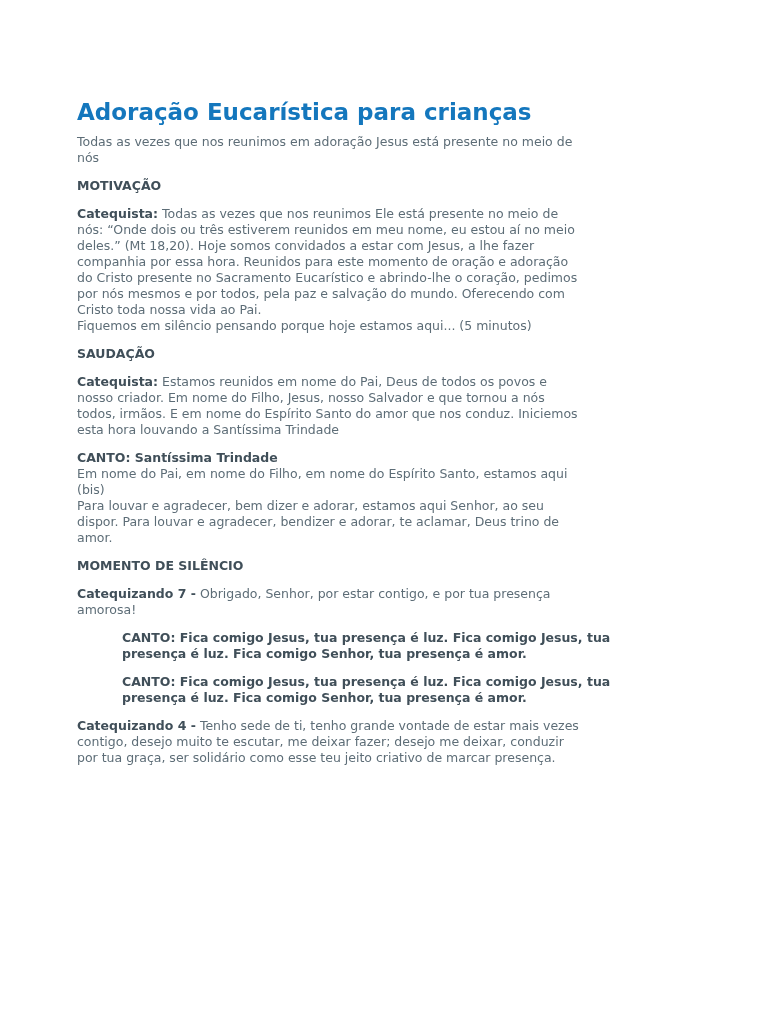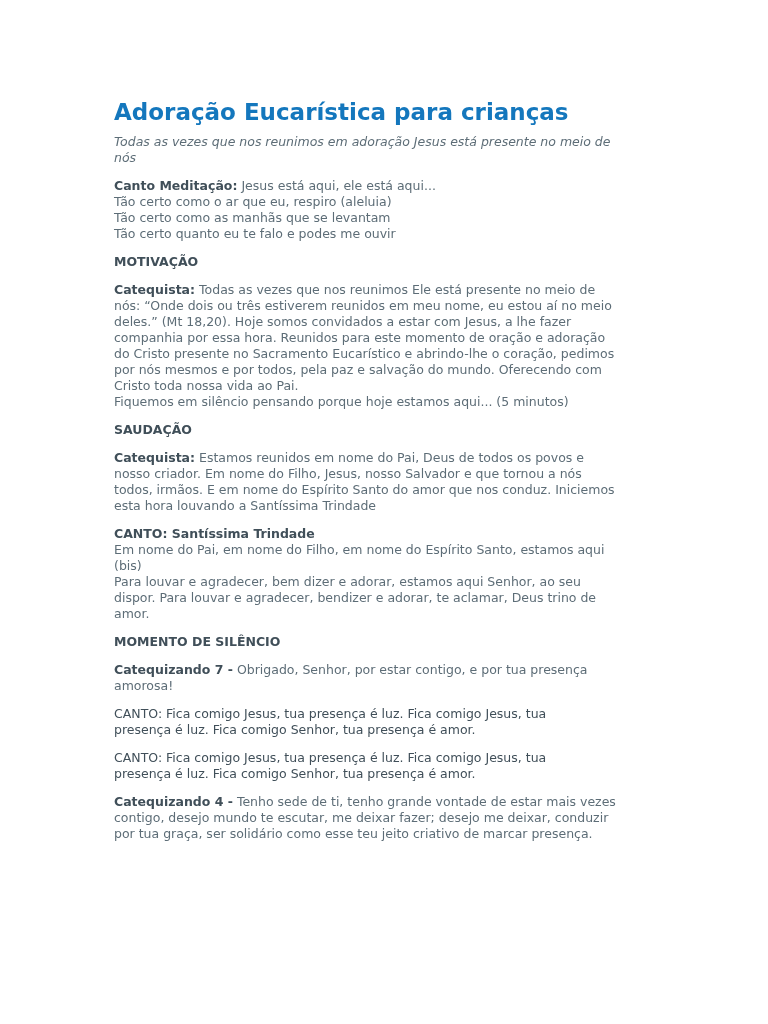--- a/index.html
+++ b/index.html
@@ -11,21 +11,21 @@
   *{box-sizing:border-box;}
   html,body{margin:0;padding:0;}
   body{
     width:768px;height:1024px;
     background:var(--page-bg);
     font-family:"DejaVu Sans",sans-serif;
     overflow:hidden;
   }
   .page{
     width:621px;height:1024px;
-    padding:97px 40px 0 114px;
+    padding:97px 40px 0 77px;
   }
   .doc-title{
     margin:0 0 6px 0;
     font-size:23px;
     line-height:31px;
     font-weight:bold;
     color:var(--title-color);
   }
   .doc-body{
     font-size:12.5px;
@@ -39,40 +39,37 @@
   }
   .para.tight{margin-top:0;}
   .heading{
     font-weight:bold;
     color:var(--heading-color);
   }
   .b{
     font-weight:bold;
     color:var(--heading-color);
   }
-  .italic{font-style:italic;}
+  .italic{}
   .boldblock{
-    font-weight:normal;
+    font-weight:bold;
     color:var(--heading-color);
+    margin-left:45px;
   }
 </style>
 </head>
 <body>
 
 <div class="page">
   <h1 class="doc-title">
     <div>Adoração Eucarística para crianças</div>
   </h1>
   <div class="doc-body" id="doc-body">
       <p class="para italic"><span>Todas as vezes que nos reunimos em adoração Jesus está presente no meio de
 nós</span></p>
-      <p class="para"><span class="b">Canto Meditação:</span> <span>Jesus está aqui, ele está aqui...
-Tão certo como o ar que eu, respiro (aleluia)
-Tão certo como as manhãs que se levantam
-Tão certo quanto eu te falo e podes me ouvir</span></p>
       <p class="heading"><span>MOTIVAÇÃO</span></p>
       <p class="para"><span class="b">Catequista:</span> <span>Todas as vezes que nos reunimos Ele está presente no meio de
 nós: “Onde dois ou três estiverem reunidos em meu nome, eu estou aí no meio
 deles.” (Mt 18,20). Hoje somos convidados a estar com Jesus, a lhe fazer
 companhia por essa hora. Reunidos para este momento de oração e adoração
 do Cristo presente no Sacramento Eucarístico e abrindo-lhe o coração, pedimos
 por nós mesmos e por todos, pela paz e salvação do mundo. Oferecendo com
 Cristo toda nossa vida ao Pai.
 Fiquemos em silêncio pensando porque hoje estamos aqui... (5 minutos)</span></p>
       <p class="heading"><span>SAUDAÇÃO</span></p>
@@ -87,16 +84,16 @@
 dispor. Para louvar e agradecer, bendizer e adorar, te aclamar, Deus trino de
 amor.</span></p>
       <p class="heading"><span>MOMENTO DE SILÊNCIO</span></p>
       <p class="para"><span class="b">Catequizando 7 -</span> <span>Obrigado, Senhor, por estar contigo, e por tua presença
 amorosa!</span></p>
       <p class="para boldblock"><span>CANTO: Fica comigo Jesus, tua presença é luz. Fica comigo Jesus, tua
 presença é luz. Fica comigo Senhor, tua presença é amor.</span></p>
       <p class="para boldblock"><span>CANTO: Fica comigo Jesus, tua presença é luz. Fica comigo Jesus, tua
 presença é luz. Fica comigo Senhor, tua presença é amor.</span></p>
       <p class="para"><span class="b">Catequizando 4 -</span> <span>Tenho sede de ti, tenho grande vontade de estar mais vezes
-contigo, desejo mundo te escutar, me deixar fazer; desejo me deixar, conduzir
+contigo, desejo muito te escutar, me deixar fazer; desejo me deixar, conduzir
 por tua graça, ser solidário como esse teu jeito criativo de marcar presença.</span></p>
     </div>
 </div>
 
 </body></html>

